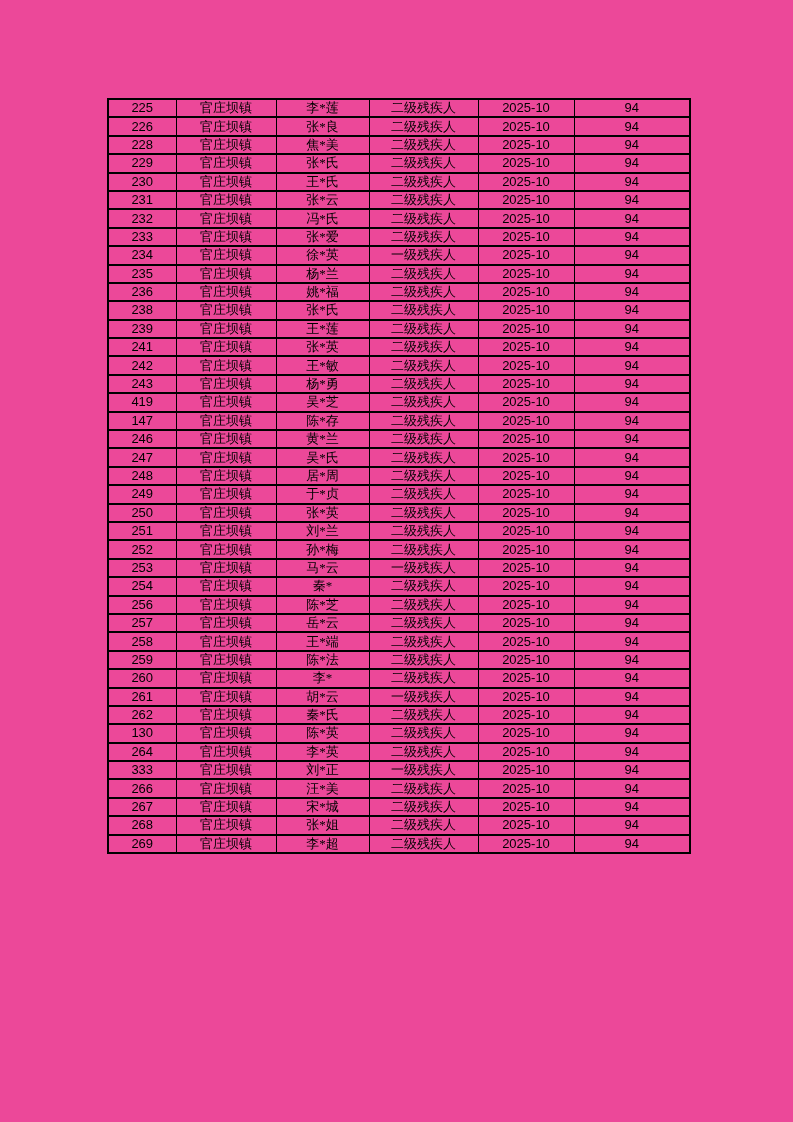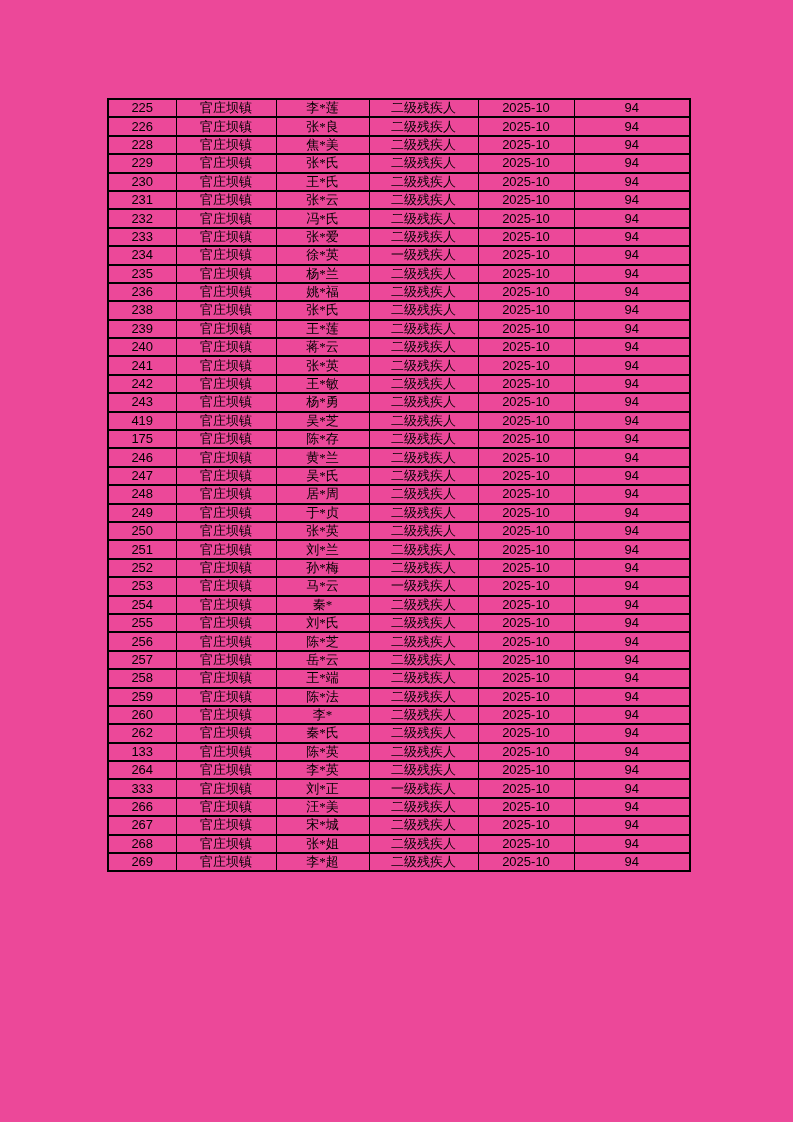--- a/index.html
+++ b/index.html
@@ -174,28 +174,20 @@
         </tr>
         <tr>
           <td class="c0">239</td>
           <td class="c1">官庄坝镇</td>
           <td class="c2">王*莲</td>
           <td class="c3">二级残疾人</td>
           <td class="c4">2025-10</td>
           <td class="c5">94</td>
         </tr>
         <tr>
-          <td class="c0">240</td>
-          <td class="c1">官庄坝镇</td>
-          <td class="c2">蒋*云</td>
-          <td class="c3">二级残疾人</td>
-          <td class="c4">2025-10</td>
-          <td class="c5">94</td>
-        </tr>
-        <tr>
           <td class="c0">241</td>
           <td class="c1">官庄坝镇</td>
           <td class="c2">张*英</td>
           <td class="c3">二级残疾人</td>
           <td class="c4">2025-10</td>
           <td class="c5">94</td>
         </tr>
         <tr>
           <td class="c0">242</td>
           <td class="c1">官庄坝镇</td>
@@ -214,21 +206,21 @@
         </tr>
         <tr>
           <td class="c0">419</td>
           <td class="c1">官庄坝镇</td>
           <td class="c2">吴*芝</td>
           <td class="c3">二级残疾人</td>
           <td class="c4">2025-10</td>
           <td class="c5">94</td>
         </tr>
         <tr>
-          <td class="c0">175</td>
+          <td class="c0">147</td>
           <td class="c1">官庄坝镇</td>
           <td class="c2">陈*存</td>
           <td class="c3">二级残疾人</td>
           <td class="c4">2025-10</td>
           <td class="c5">94</td>
         </tr>
         <tr>
           <td class="c0">246</td>
           <td class="c1">官庄坝镇</td>
           <td class="c2">黄*兰</td>
@@ -294,28 +286,20 @@
         </tr>
         <tr>
           <td class="c0">254</td>
           <td class="c1">官庄坝镇</td>
           <td class="c2">秦*</td>
           <td class="c3">二级残疾人</td>
           <td class="c4">2025-10</td>
           <td class="c5">94</td>
         </tr>
         <tr>
-          <td class="c0">255</td>
-          <td class="c1">官庄坝镇</td>
-          <td class="c2">刘*氏</td>
-          <td class="c3">二级残疾人</td>
-          <td class="c4">2025-10</td>
-          <td class="c5">94</td>
-        </tr>
-        <tr>
           <td class="c0">256</td>
           <td class="c1">官庄坝镇</td>
           <td class="c2">陈*芝</td>
           <td class="c3">二级残疾人</td>
           <td class="c4">2025-10</td>
           <td class="c5">94</td>
         </tr>
         <tr>
           <td class="c0">257</td>
           <td class="c1">官庄坝镇</td>
@@ -342,29 +326,37 @@
         </tr>
         <tr>
           <td class="c0">260</td>
           <td class="c1">官庄坝镇</td>
           <td class="c2">李*</td>
           <td class="c3">二级残疾人</td>
           <td class="c4">2025-10</td>
           <td class="c5">94</td>
         </tr>
         <tr>
+          <td class="c0">261</td>
+          <td class="c1">官庄坝镇</td>
+          <td class="c2">胡*云</td>
+          <td class="c3">一级残疾人</td>
+          <td class="c4">2025-10</td>
+          <td class="c5">94</td>
+        </tr>
+        <tr>
           <td class="c0">262</td>
           <td class="c1">官庄坝镇</td>
           <td class="c2">秦*氏</td>
           <td class="c3">二级残疾人</td>
           <td class="c4">2025-10</td>
           <td class="c5">94</td>
         </tr>
         <tr>
-          <td class="c0">133</td>
+          <td class="c0">130</td>
           <td class="c1">官庄坝镇</td>
           <td class="c2">陈*英</td>
           <td class="c3">二级残疾人</td>
           <td class="c4">2025-10</td>
           <td class="c5">94</td>
         </tr>
         <tr>
           <td class="c0">264</td>
           <td class="c1">官庄坝镇</td>
           <td class="c2">李*英</td>

